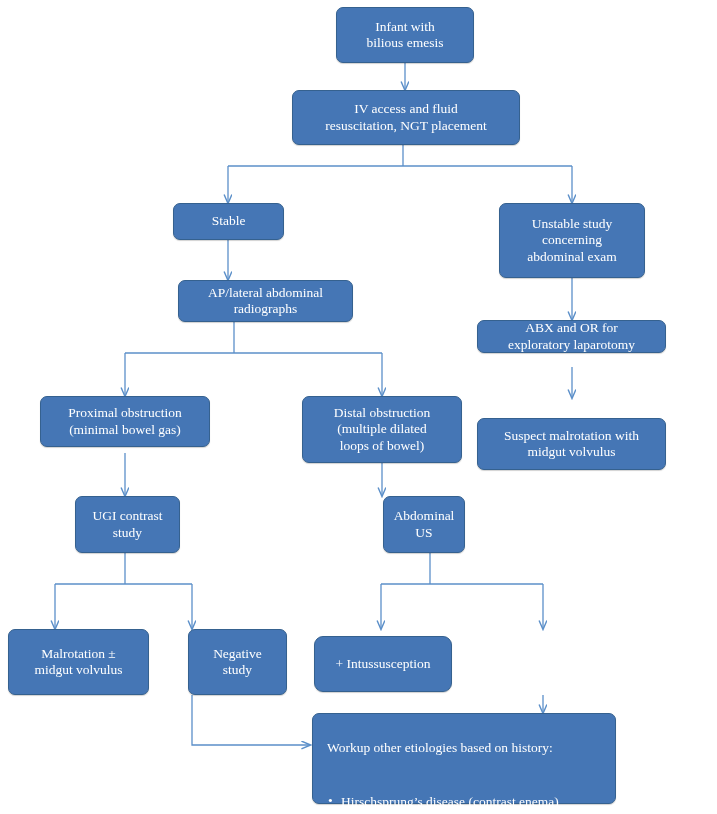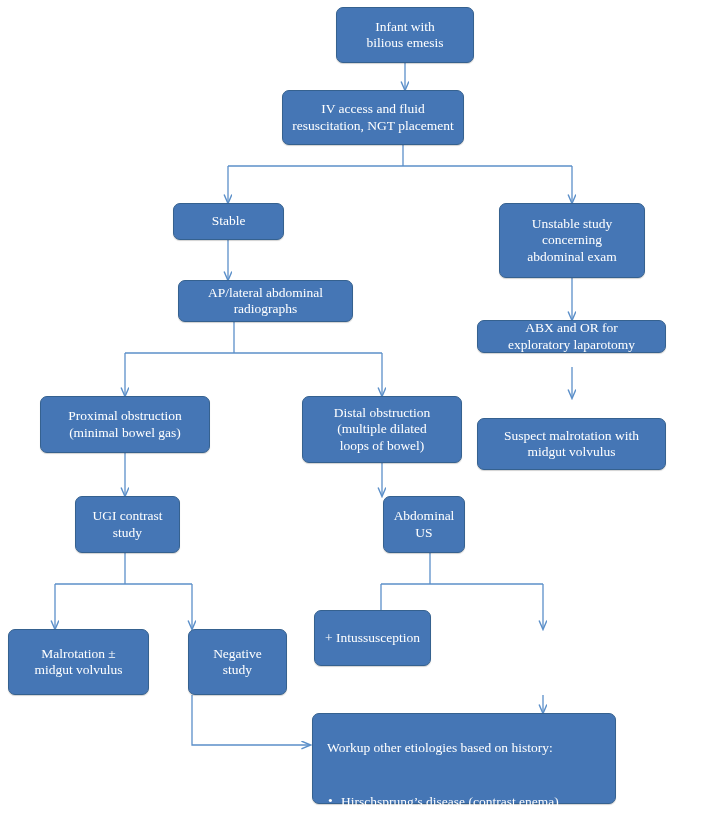--- a/index.html
+++ b/index.html
@@ -116,36 +116,36 @@
       <path d="M192,695 L192,745 L310,745" marker-end="url(#arrow)"></path>
 
       <path d="M543,695 L543,713" marker-end="url(#arrow)"></path>
 
     </g>
   </svg>
 
   <div class="node" style="left:336px; top:7px; width:138px; height:56px;">Infant with
 bilious emesis</div>
 
-  <div class="node" style="left:282px; top:90px; width:182px; height:55px;text-align:center;">IV access and fluid
+  <div class="node" style="left:292px; top:90px; width:228px; height:55px;text-align:center;">IV access and fluid
 resuscitation, NGT placement</div>
 
   <div class="node" style="left:173px; top:203px; width:111px; height:37px;">Stable</div>
 
   <div class="node" style="left:499px; top:203px; width:146px; height:75px;">Unstable study
 concerning
 abdominal exam</div>
 
   <div class="node" style="left:147px; top:280px; width:175px; height:42px;margin-left:31px;">AP/lateral abdominal
 radiographs</div>
 
   <div class="node" style="left:477px; top:320px; width:189px; height:33px;">ABX and OR for
 exploratory laparotomy</div>
 
-  <div class="node" style="left:40px; top:396px; width:170px; height:57px;">Proximal obstruction
+  <div class="node" style="left:40px; top:396px; width:170px; height:51px;">Proximal obstruction
 (minimal bowel gas)</div>
 
   <div class="node" style="left:302px; top:396px; width:160px; height:67px;">Distal obstruction
 (multiple dilated
 loops of bowel)</div>
 
   <div class="node" style="left:477px; top:398px; width:189px; height:52px;margin-top:20px;">Suspect malrotation with
 midgut volvulus</div>
 
   <div class="node" style="left:75px; top:496px; width:105px; height:57px;">UGI contrast
@@ -153,21 +153,21 @@
 
   <div class="node" style="left:383px; top:496px; width:82px; height:57px;">Abdominal
 US</div>
 
   <div class="node" style="left:8px; top:629px; width:141px; height:66px;">Malrotation ±
 midgut volvulus</div>
 
   <div class="node" style="left:188px; top:629px; width:99px; height:66px;">Negative
 study</div>
 
-  <div class="node" style="left:314px; top:610px; width:117px; height:56px;">+ Intussusception</div>
+  <div class="node" style="left:314px; top:636px; width:138px; height:56px;border-radius:9px;">+ Intussusception</div>
 
 
   <div class="node workup" style="left:312px; top:713px; width:304px; height:91px;">
     <span class="workup-title">Workup other etiologies based on history:</span>
     <ul class="workup-list">
       <li>Hirschsprung’s disease (contrast enema)</li>
       
       
     </ul>
   </div>

